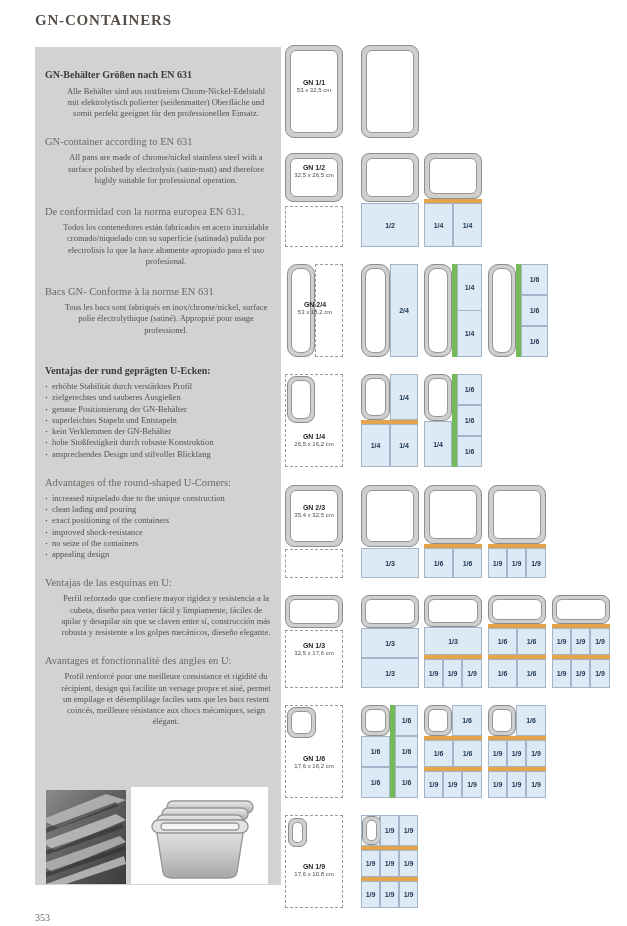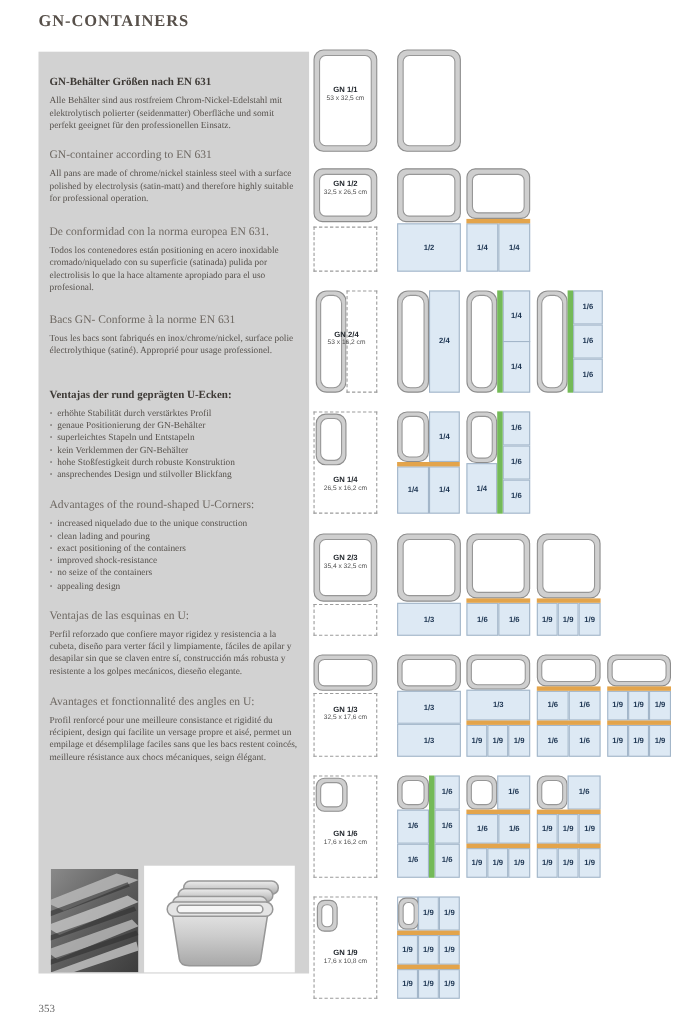--- a/index.html
+++ b/index.html
@@ -4,21 +4,21 @@
 <style>
   html,body{margin:0;padding:0;}
   .page{position:relative;width:627px;height:926px;background:#ffffff;overflow:hidden;
         font-family:"Liberation Serif",serif;}
   .title{position:absolute;left:35px;top:12px;font:bold 15px/1.1 "Liberation Serif",serif;
          color:#57504a;letter-spacing:0.8px;}
   .panel{position:absolute;left:35px;top:47px;width:246px;height:838px;background:#d2d2d2;}
   .ptext{position:absolute;left:10px;top:22px;width:226px;}
   .h-bold{font:bold 10px/1.25 "Liberation Serif",serif;color:#3e3a36;margin:0;}
   .h-lite{font:10.5px/1.25 "Liberation Serif",serif;color:#6e6862;margin:0;}
-  .body{font:8.5px/1.32 "Liberation Serif",serif;color:#56514c;margin:4px 0 0 0;}
+  .body{font:8.5px/1.32 "Liberation Serif",serif;color:#56514c;margin:4px 0 0 16px;text-align:center;}
   .sec{margin-top:16px;}
   ul.blist{margin:4px 0 0 0;padding:0;list-style:none;}
   ul.blist li{font:8.5px/1.32 "Liberation Serif",serif;color:#56514c;padding-left:7px;position:relative;}
   ul.blist li::before{content:"·";position:absolute;left:0;top:0;font-weight:bold;}
   .pagenum{position:absolute;left:35px;top:912px;font:10px "Liberation Serif",serif;color:#6b6b6b;}
 
   
   .cnt{position:absolute;background:#cfcfcf;border:1px solid #8d8d8d;border-radius:var(--r,9px);box-sizing:border-box;}
   .cnt::before{content:"";position:absolute;inset:var(--i,4px);background:#ffffff;
                border:1px solid #979797;border-radius:var(--ri,6px);}
@@ -44,28 +44,29 @@
 
   <div class="panel">
     <div class="ptext">
       <div class="h-bold">GN-Behälter Größen nach EN 631</div>
       <p class="body">Alle Behälter sind aus rostfreiem Chrom-Nickel-Edelstahl mit elektrolytisch polierter (seidenmatter) Oberfläche und somit perfekt geeignet für den professionellen Einsatz.</p>
 
       <div class="h-lite sec">GN-container according to EN 631</div>
       <p class="body">All pans are made of chrome/nickel stainless steel with a surface polished by electrolysis (satin-matt) and therefore highly suitable for professional operation.</p>
 
       <div class="h-lite sec" style="margin-top:19px">De conformidad con la norma europea EN 631.</div>
-      <p class="body">Todos los contenedores están positioning en acero inoxidable cromado/niquelado con su superficie (satinada) pulida por electrolisis lo que la hace altamente apropiado para el uso profesional.</p>
+      <p class="body">Todos los contenedores están fabricados en acero inoxidable cromado/niquelado con su superficie (satinada) pulida por electrolisis lo que la hace altamente apropiado para el uso profesional.</p>
 
       <div class="h-lite sec" style="margin-top:18px">Bacs GN- Conforme à la norme EN 631</div>
       <p class="body">Tous les bacs sont fabriqués en inox/chrome/nickel, surface polie électrolythique (satiné). Approprié pour usage professionel.</p>
 
       <div class="h-bold sec" style="margin-top:29px">Ventajas der rund geprägten U-Ecken:</div>
       <ul class="blist">
         <li>erhöhte Stabilität durch verstärktes Profil</li>
+        <li>zielgerechtes und sauberes Ausgießen</li>
         <li>genaue Positionierung der GN-Behälter</li>
         <li>superleichtes Stapeln und Entstapeln</li>
         <li>kein Verklemmen der GN-Behälter</li>
         <li>hohe Stoßfestigkeit durch robuste Konstruktion</li>
         <li>ansprechendes Design und stilvoller Blickfang</li>
       </ul>
 
       <div class="h-lite sec">Advantages of the round-shaped U-Corners:</div>
       <ul class="blist">
         <li>increased niquelado due to the unique construction</li>

